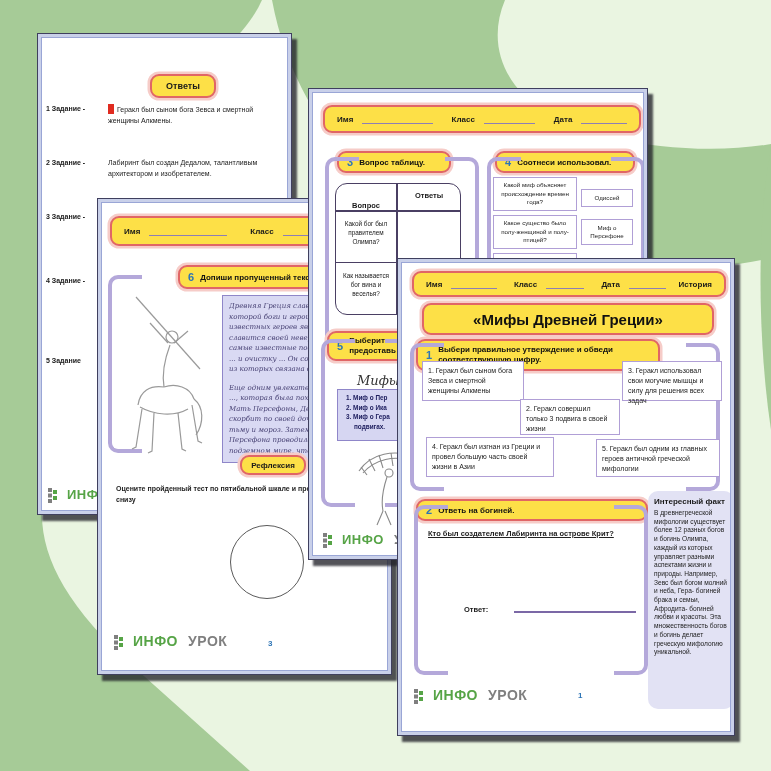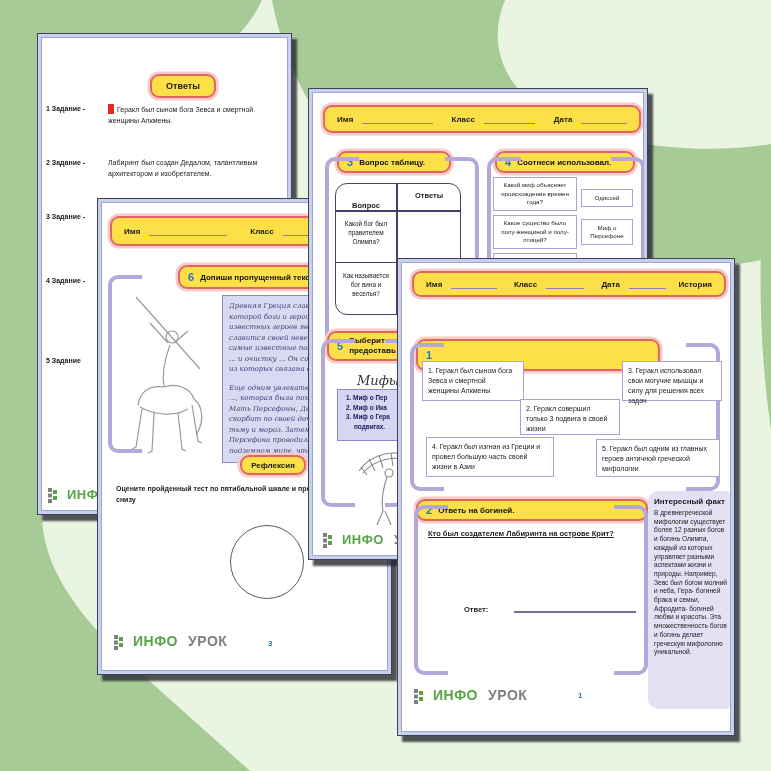--- a/index.html
+++ b/index.html
@@ -302,23 +302,30 @@
     <div class="hdrbox" style="left:10px;top:8px;width:314px;height:26px;">
       <span>Имя</span>
         <span class="bl" style="width:62px;"></span>
       <span style="margin-left:8px;">Класс</span>
         <span class="bl" style="width:52px;"></span>
       <span style="margin-left:8px;">Дата</span>
         <span class="bl" style="width:50px;"></span>
       <span style="margin-left:4px;">История</span>
     </div>
 
+    <div class="rbox big-title" style="left:20px;top:40px;width:292px;height:32px;">
+      <span>«Мифы Древней Греции»</span>
+    </div>
 
     <div class="rlabel" style="left:14px;top:76px;width:244px;height:32px;">
       <span class="tnum">1</span>
+      <span class="col">
+        <span class="ttext">Выбери правильное утверждение и обведи</span>
+        <span class="ttext">соответствующую цифру.</span>
+      </span>
     </div>
     <div class="bframe" style="left:8px;top:80px;width:310px;height:148px;">
         <i class="l"></i>
         <i class="r"></i>
       </div>
 
     <div class="pbox" style="left:20px;top:98px;width:102px;height:40px;">
       <span>1. Геракл был сыном бога Зевса и смертной женщины Алкмены</span>
     </div>
     <div class="pbox" style="left:220px;top:98px;width:100px;height:40px;">

